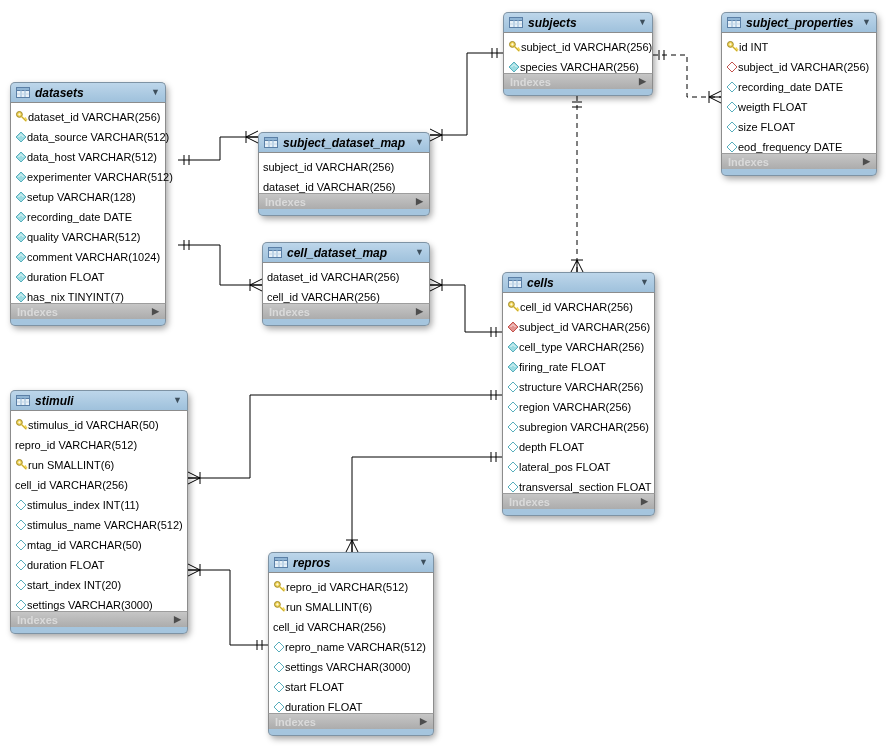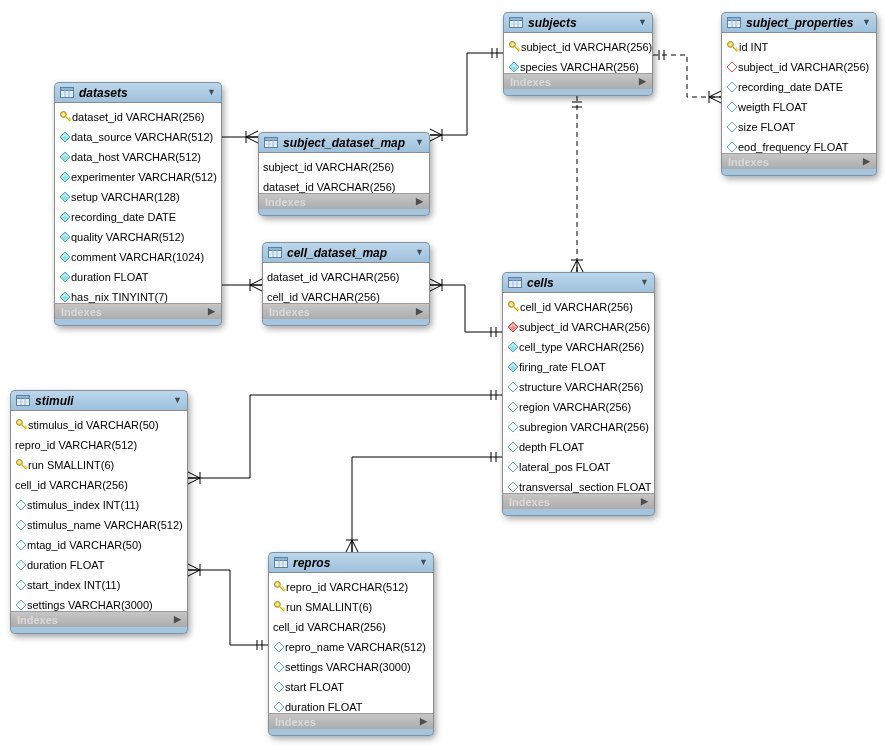--- a/index.html
+++ b/index.html
@@ -122,21 +122,21 @@
       <g>
         <polyline points="268,645 230,645 230,570 188,570" fill="none" stroke="#000000" stroke-width="1"></polyline>
         <line x1="262" y1="640" x2="262" y2="650" stroke="#000000" stroke-width="1"></line>
         <line x1="257" y1="640" x2="257" y2="650" stroke="#000000" stroke-width="1"></line>
         <line x1="200" y1="570" x2="188" y2="564" stroke="#000000" stroke-width="1"></line>
         <line x1="200" y1="570" x2="188" y2="570" stroke="#000000" stroke-width="1"></line>
         <line x1="200" y1="570" x2="188" y2="576" stroke="#000000" stroke-width="1"></line>
         <line x1="200" y1="564" x2="200" y2="576" stroke="#000000" stroke-width="1"></line>
       </g>
     </svg>
-    <div class="db-table" style="left: 10px; top: 82px; width: 168px; margin-left: 44px;">
+    <div class="db-table" style="left: 10px; top: 82px; width: 156px;">
       <div class="hdr">
         <svg width="14" height="11" viewBox="0 0 14 11">
           <rect x="0.5" y="0.5" width="13" height="10" fill="#e8f1f8" stroke="#5b7fa6"></rect>
           <rect x="0.5" y="0.5" width="13" height="3" fill="#8fb4d4" stroke="#5b7fa6"></rect>
           <line x1="5" y1="1" x2="5" y2="10" stroke="#8fb4d4"></line>
           <line x1="9" y1="1" x2="9" y2="10" stroke="#8fb4d4"></line>
           <line x1="1" y1="7" x2="13" y2="7" stroke="#c3d6e7"></line>
         </svg>
         <div class="ttl">datasets</div>
         <div class="hdr-ar">▼</div>
@@ -326,21 +326,21 @@
         <div class="frow">
           <svg width="12" height="12" viewBox="0 0 12 12">
             <polygon points="6,1 11,6 6,11 1,6" fill="#ffffff" stroke="#58aebc"></polygon>
           </svg>
           <span>size FLOAT</span>
         </div>
         <div class="frow">
           <svg width="12" height="12" viewBox="0 0 12 12">
             <polygon points="6,1 11,6 6,11 1,6" fill="#ffffff" stroke="#58aebc"></polygon>
           </svg>
-          <span>eod_frequency FLOAT</span>
+          <span>eod_frequency DATE</span>
         </div>
       </div>
       <div class="idx">
         <span>Indexes</span>
         <div class="idx-ar">▶</div>
       </div>
       <div class="strip"></div>
     </div>
     <div class="db-table" style="left: 262px; top: 242px; width: 168px;">
       <div class="hdr">
@@ -512,21 +512,21 @@
         <div class="frow">
           <svg width="12" height="12" viewBox="0 0 12 12">
             <polygon points="6,1 11,6 6,11 1,6" fill="#ffffff" stroke="#58aebc"></polygon>
           </svg>
           <span>duration FLOAT</span>
         </div>
         <div class="frow">
           <svg width="12" height="12" viewBox="0 0 12 12">
             <polygon points="6,1 11,6 6,11 1,6" fill="#ffffff" stroke="#58aebc"></polygon>
           </svg>
-          <span>start_index INT(11)</span>
+          <span>start_index INT(20)</span>
         </div>
         <div class="frow">
           <svg width="12" height="12" viewBox="0 0 12 12">
             <polygon points="6,1 11,6 6,11 1,6" fill="#ffffff" stroke="#58aebc"></polygon>
           </svg>
           <span>settings VARCHAR(3000)</span>
         </div>
       </div>
       <div class="idx">
         <span>Indexes</span>

